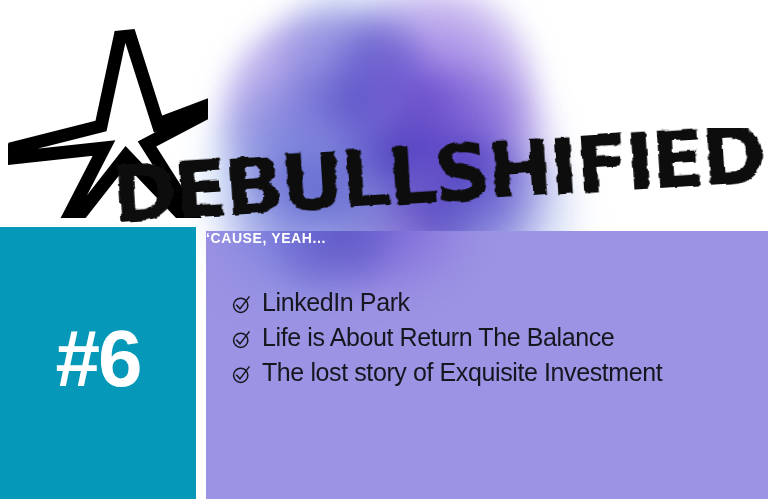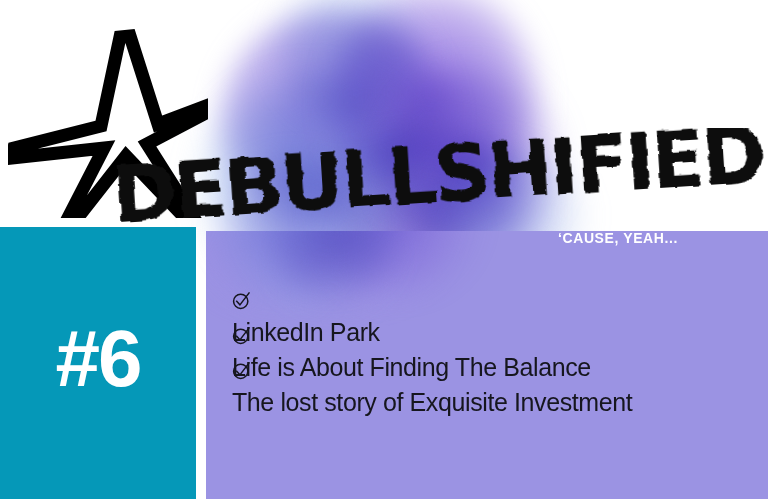--- a/index.html
+++ b/index.html
@@ -100,21 +100,21 @@
     opacity: .75;
     pointer-events: none;
   }
 
   
   #tagline {
     position: absolute;
     left: 206px;
     top: 230px;
     width: 472px;
-    text-align: right;
+    text-align: left;
     color: #ffffff;
     font-family: "Liberation Sans", sans-serif;
     font-weight: bold;
     font-size: 14px;
     letter-spacing: .6px;
     z-index: 6;
   }
 
   
   #topics {
@@ -124,21 +124,20 @@
     z-index: 5;
     margin: 0;
     padding: 0;
     list-style: none;
   }
   .topic-row {
     display: flex;
     align-items: baseline;
     gap: 11px;
     height: 35px;
-    flex-direction: column;
   }
   .check-icon {
     flex: 0 0 auto;
     width: 19px;
     height: 19px;
     position: relative;
     transform: translateY(3px);
   }
   .check-icon svg { display: block; }
   .topic-label {
@@ -212,21 +211,21 @@
     </li>
 
 
     <li class="topic-row">
       <span class="check-icon">
         <svg width="19" height="19" viewBox="0 0 24 24">
           <circle cx="11" cy="13" r="9" fill="none" stroke="#16161e" stroke-width="1.9"></circle>
           <path d="M6 13 L10 17.5 L21.5 2.5" fill="none" stroke="#16161e" stroke-width="1.9" stroke-linecap="square"></path>
         </svg>
       </span>
-      <span class="topic-label">Life is About Finding The Balance</span>
+      <span class="topic-label">Life is About Return The Balance</span>
     </li>
 
     <li class="topic-row">
       <span class="check-icon">
         <svg width="19" height="19" viewBox="0 0 24 24">
           <circle cx="11" cy="13" r="9" fill="none" stroke="#16161e" stroke-width="1.9"></circle>
           <path d="M6 13 L10 17.5 L21.5 2.5" fill="none" stroke="#16161e" stroke-width="1.9" stroke-linecap="square"></path>
         </svg>
       </span>
       <span class="topic-label">The lost story of Exquisite Investment</span>

